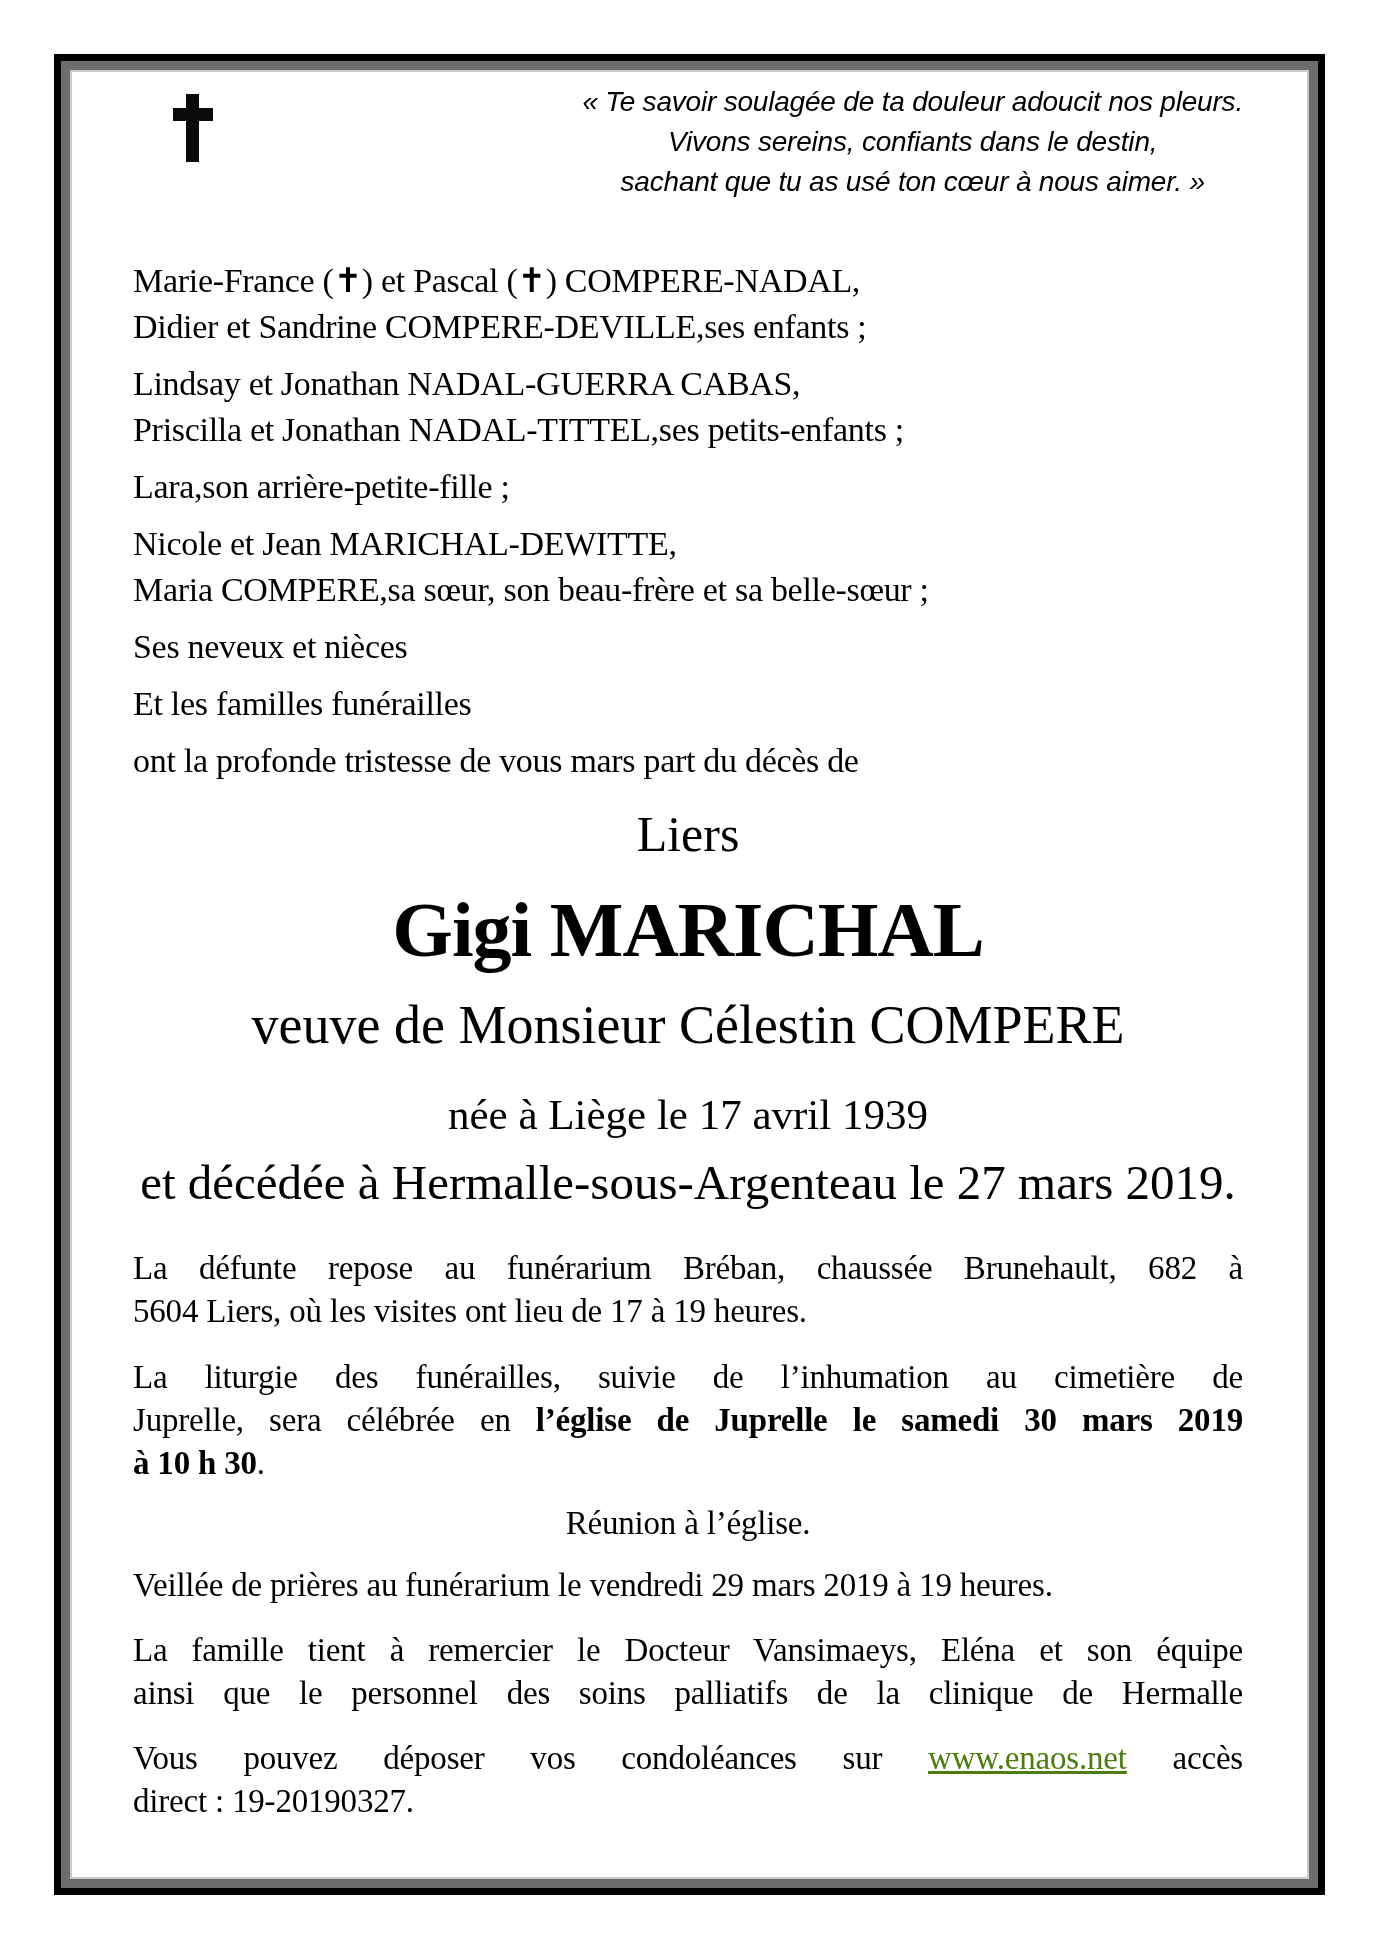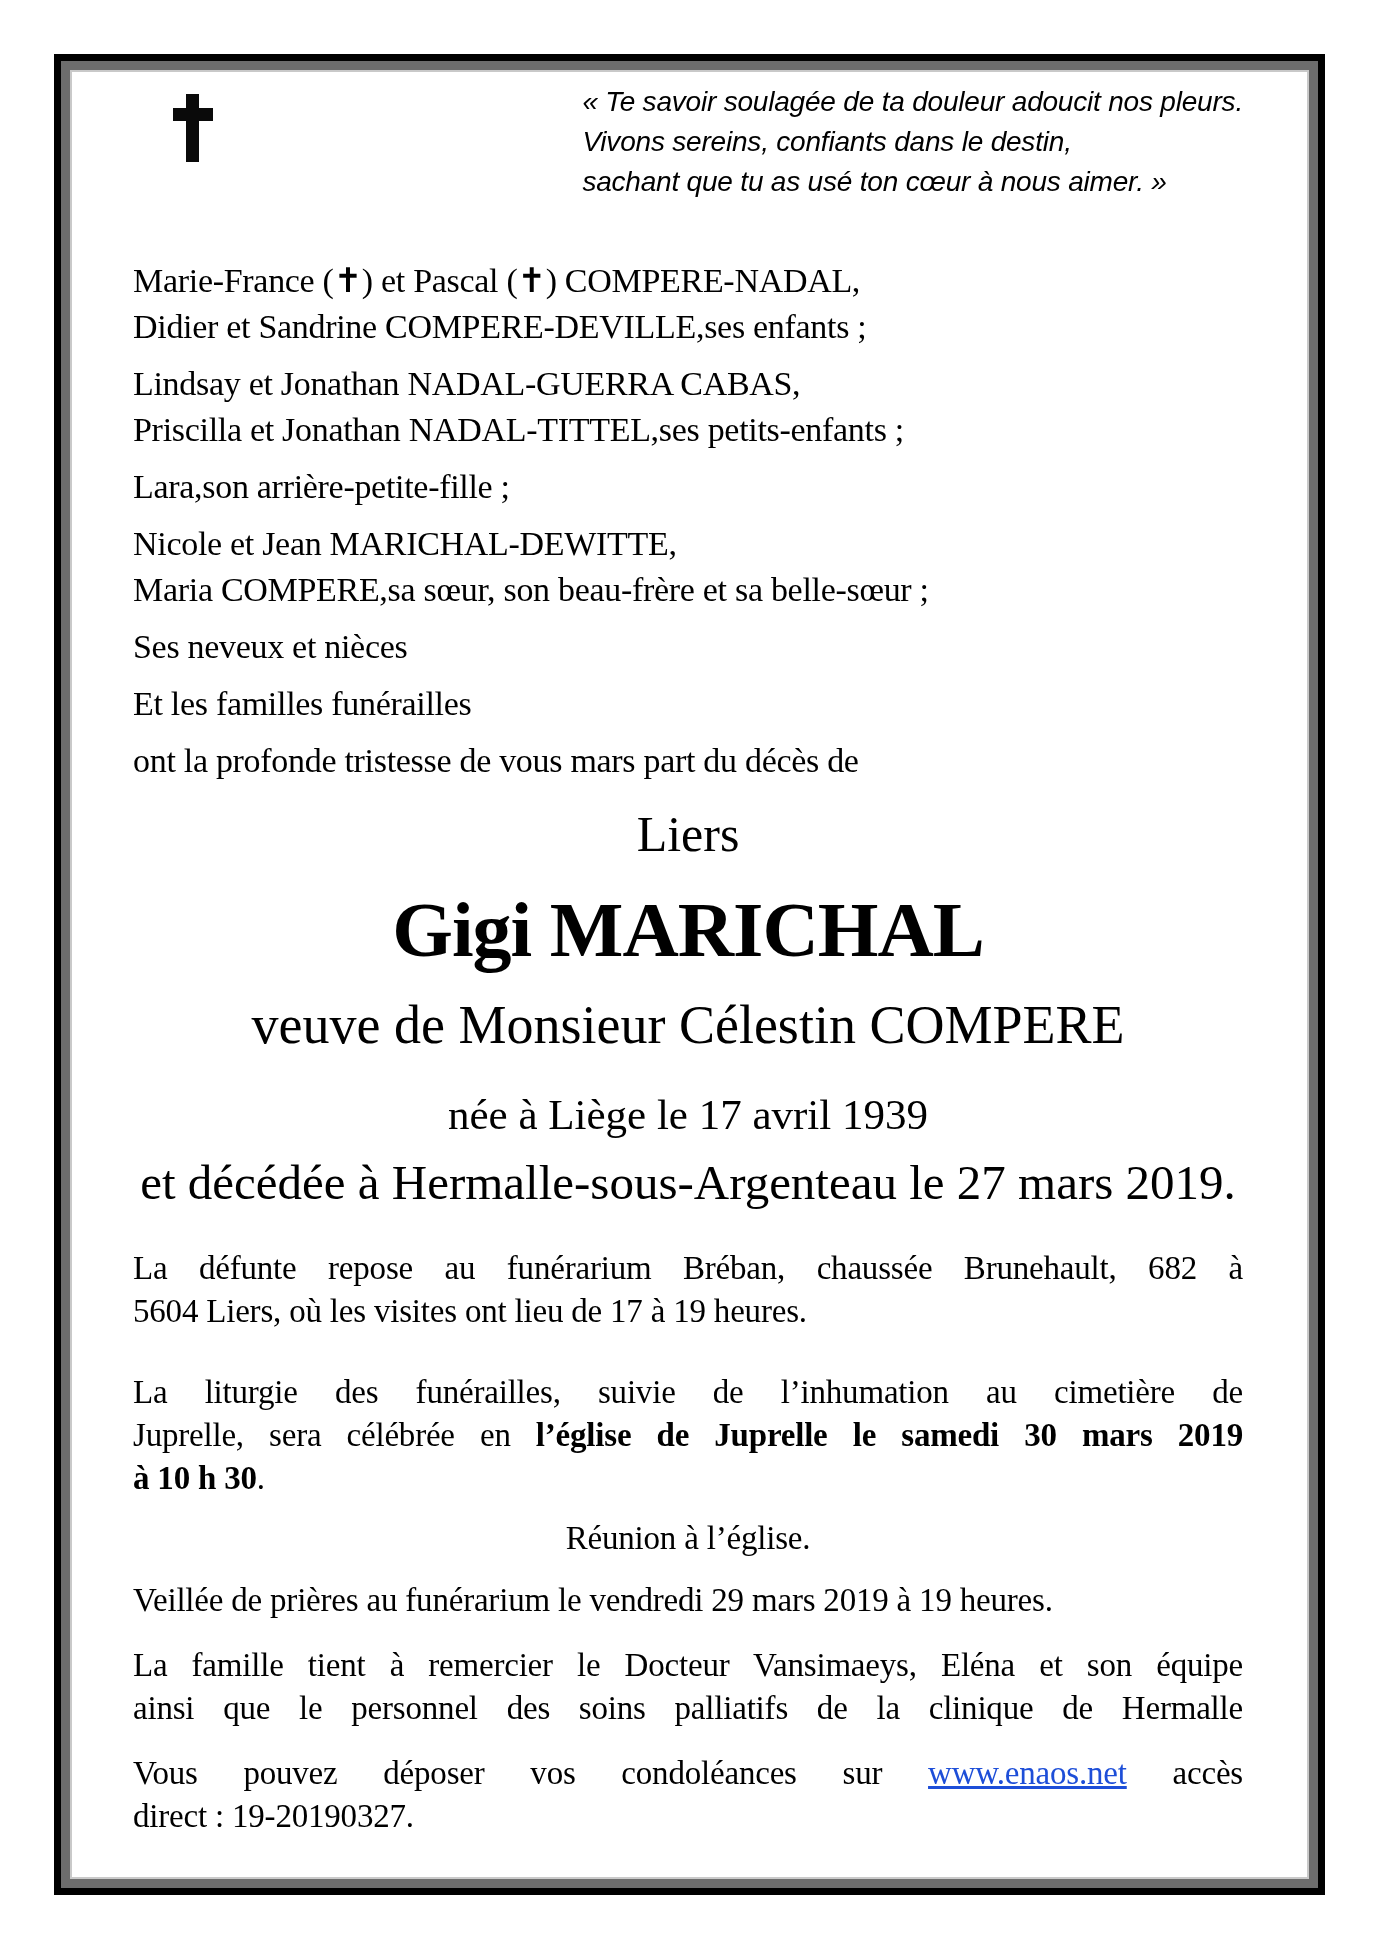--- a/index.html
+++ b/index.html
@@ -60,21 +60,21 @@
     background: #0a0a0a;
   }
   .cross::after {
     content: "";
     position: absolute;
     left: 0; top: 14px;
     width: 40px; height: 13px;
     background: #0a0a0a;
   }
   .quote {
-    text-align: left;
+    text-align: center;
     font-family: "Liberation Sans", "DejaVu Sans", sans-serif;
     font-style: italic;
     font-size: 28px;
     line-height: 40px;
     letter-spacing: -0.2px;
   }
 
   
   .family {
     margin-top: 56px;
@@ -121,38 +121,38 @@
     margin-top: 20px;
   }
 
   
   .bodytext {
     margin-top: 40px;
     font-size: 33px;
     line-height: 43px;
     letter-spacing: -0.2px;
   }
-  #body-paragraphs > div { margin-top: 38px; }
+  #body-paragraphs > div { margin-top: 23px; }
   #body-paragraphs > div:first-child { margin-top: 0; }
   #body-paragraphs > div:nth-child(3) { margin-top: 17px; }
   #body-paragraphs > div:nth-child(4) { margin-top: 19px; }
   #body-paragraphs > div:nth-child(5) { margin-top: 22px; }
   #body-paragraphs > div:nth-child(6) { margin-top: 22px; }
   .jline {
     text-align: justify;
     text-align-last: justify;
   }
   .jline.lastline {
     text-align: left;
     text-align-last: left;
   }
   .center-line { text-align: center; }
   .seg-bold { font-weight: bold; }
   .seg-link {
-    color: #1d4ed8;
+    color: #4d7c0f;
     text-decoration: underline;
     cursor: pointer;
   }
 </style>
 </head>
 <body>
 
 <div class="frame-outer">
   <div class="frame-mid">
     <div class="frame-inner">

